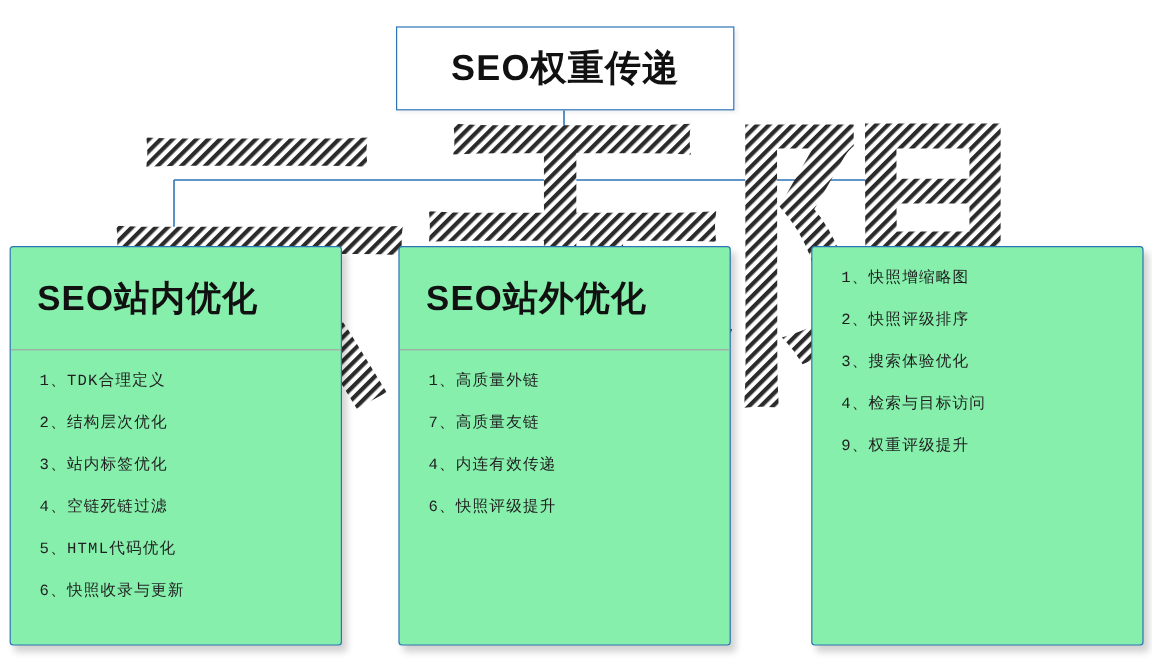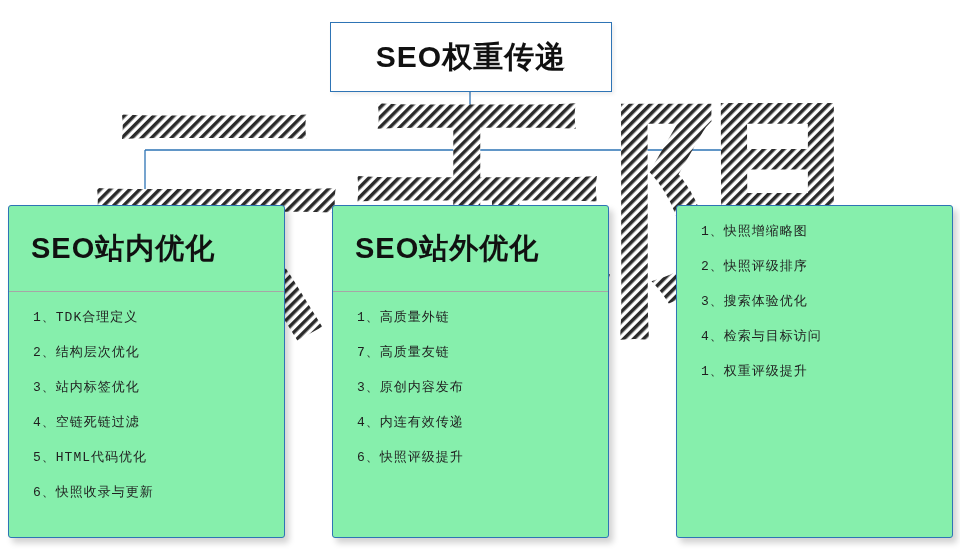--- a/index.html
+++ b/index.html
@@ -76,29 +76,28 @@
     </ul>
   </div>
 
   <div class="branch b1">
     <div class="branch-header">
       <span>SEO站外优化</span>
     </div>
     <ul class="branch-list">
       <li>1、高质量外链</li>
       <li>7、高质量友链</li>
-      <li>3、原创内容发布</li>
       <li>4、内连有效传递</li>
       <li>6、快照评级提升</li>
     </ul>
   </div>
 
   <div class="branch b2">
     <ul class="branch-list">
       <li>1、快照增缩略图</li>
       <li>2、快照评级排序</li>
       <li>3、搜索体验优化</li>
       <li>4、检索与目标访问</li>
-      <li>1、权重评级提升</li>
+      <li>9、权重评级提升</li>
     </ul>
   </div>
 
 </div>
 
 </body></html>

